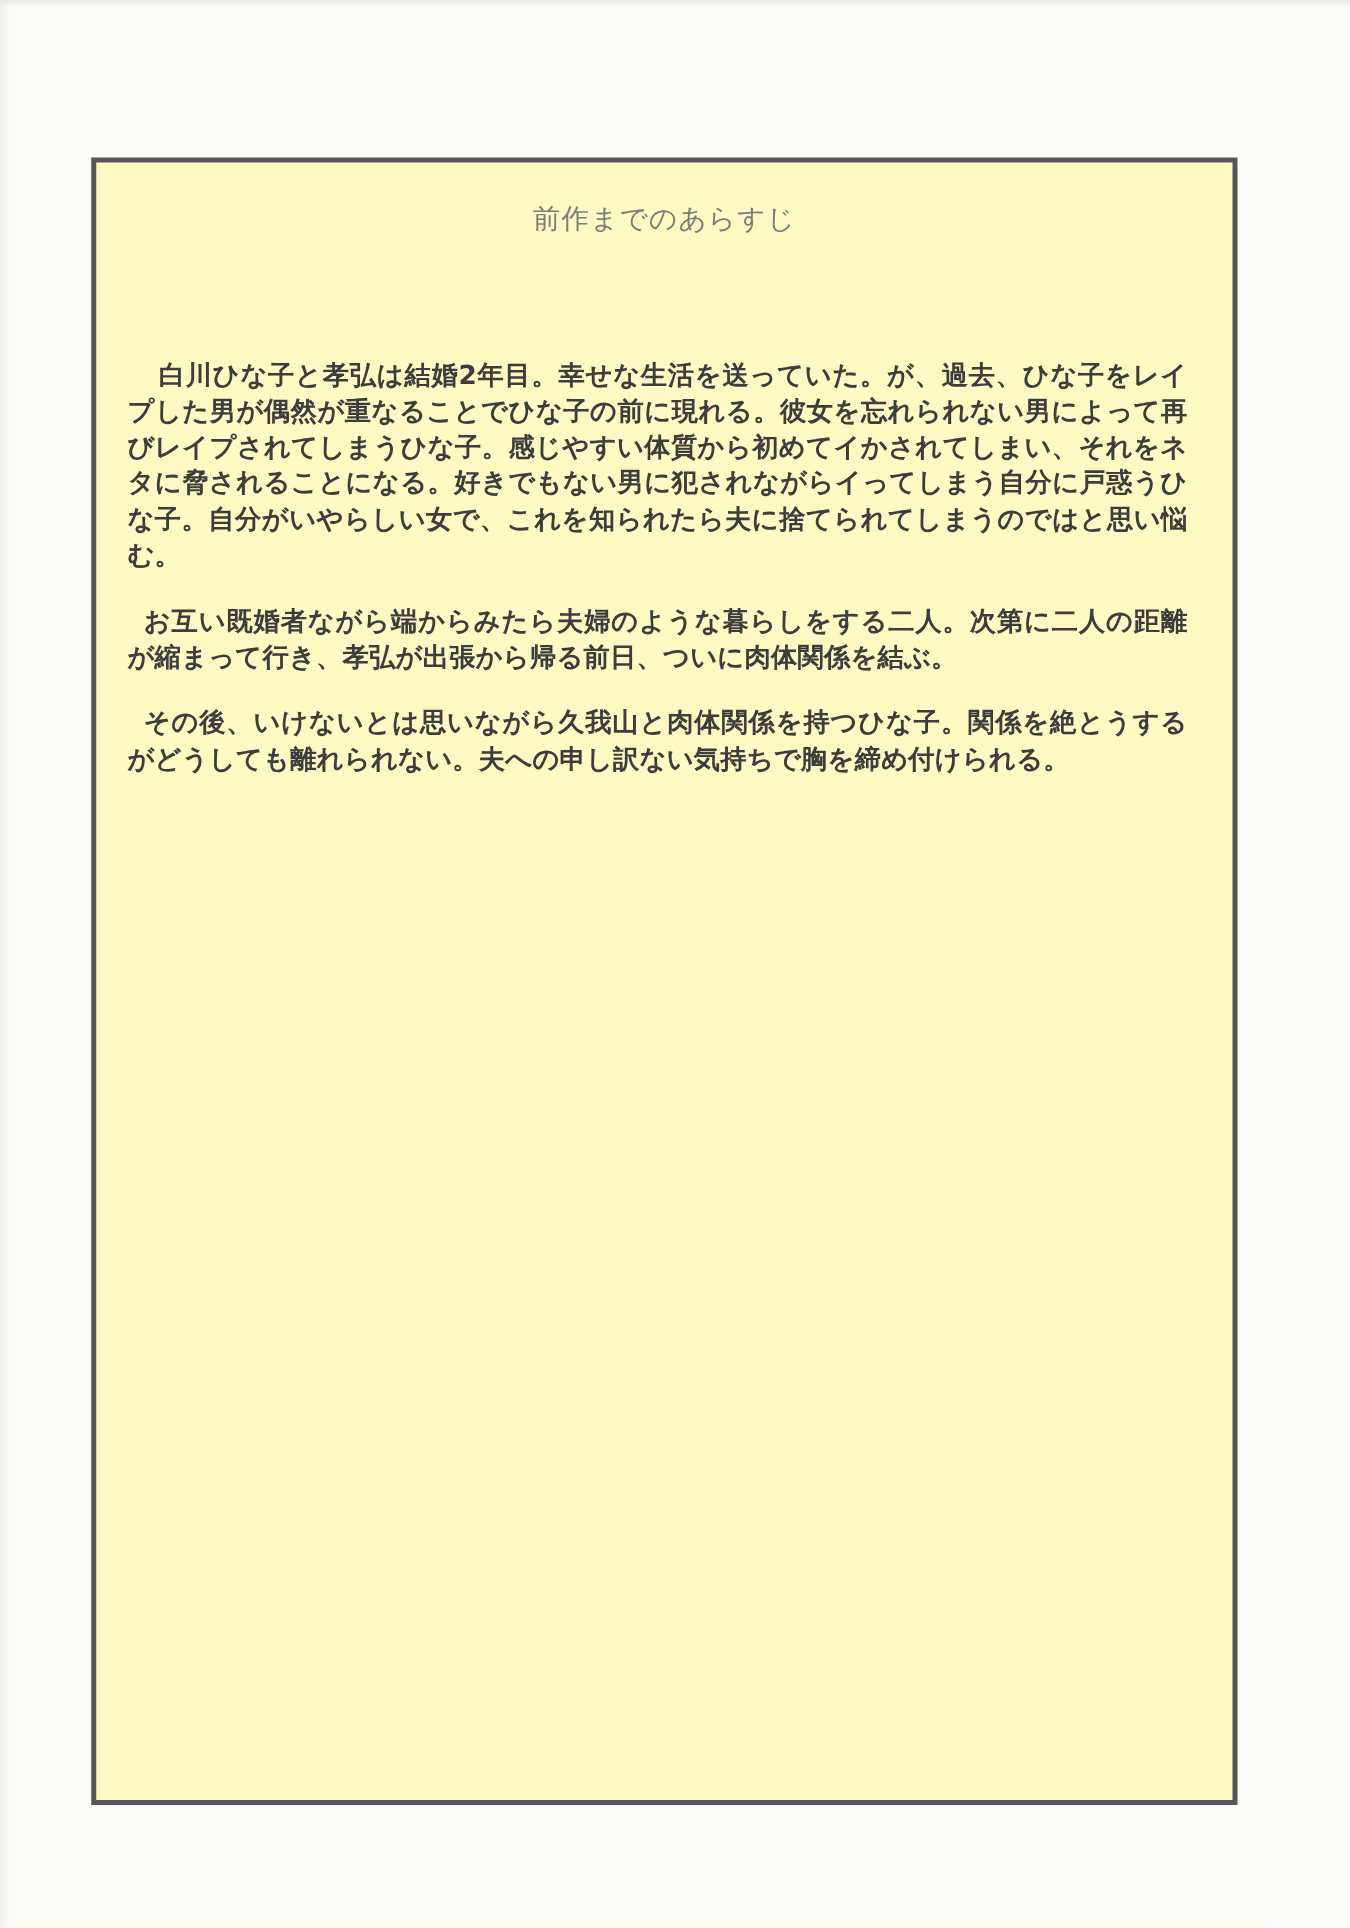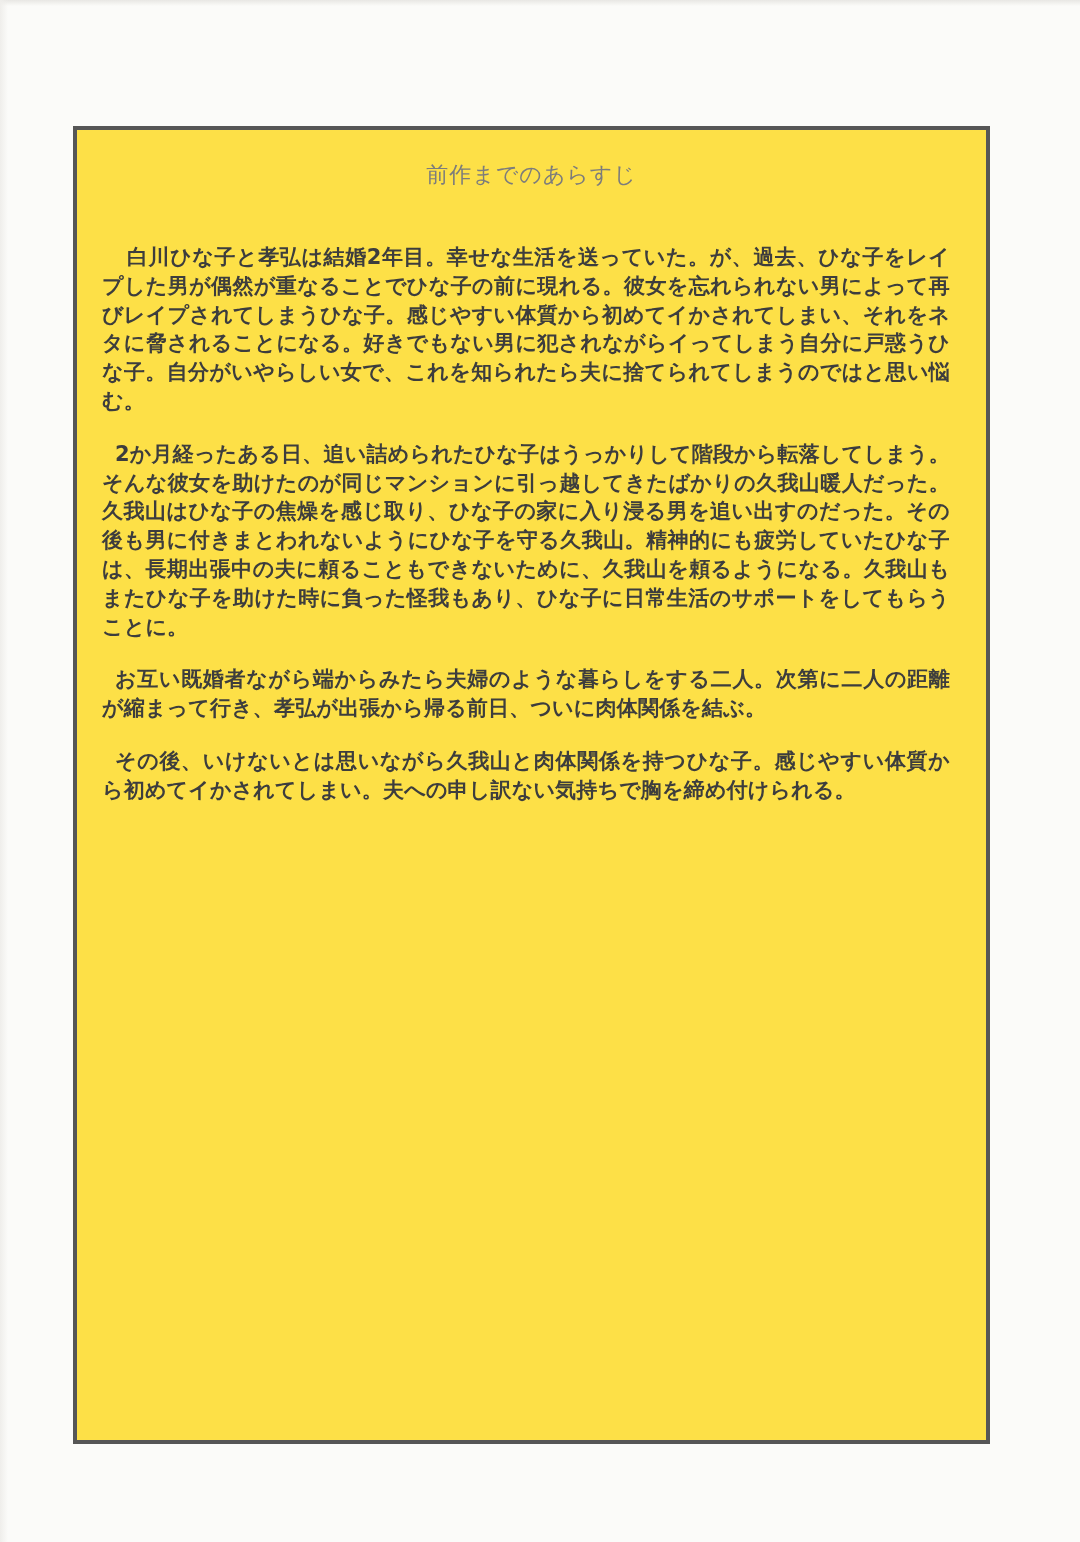--- a/index.html
+++ b/index.html
@@ -19,21 +19,21 @@
   .scan-edge-left {
     position: absolute; top: 0; left: 0; bottom: 0; width: 8px;
     background: linear-gradient(90deg, #efeeeb, rgba(251,251,249,0));
   }
   .frame {
     position: absolute;
     left: 73px; top: 126px;
     width: 917px; height: 1318px;
     box-sizing: border-box;
     border: 4px solid #565656;
-    background: #fde047;
+    background: #fef9c3;
   }
   .page-title {
     position: absolute;
     top: 30px; left: 0; width: 100%;
     margin: 0;
     text-align: center;
     font-size: 22px;
     font-weight: 400;
     color: #7c7c7c;
     letter-spacing: 1px;
@@ -47,30 +47,29 @@
     margin: 0; padding: 0;
     font-size: 21px;
     line-height: 28.8px;
     font-weight: 700;
     color: #3d3d3d;
     text-align: justify;
     text-indent: 13px;
     letter-spacing: 0.2px;
   }
   .synopsis-text p + p { margin-top: 24px; }
-  .synopsis-text p.first { text-indent: 25px; }
+  .synopsis-text p.first { text-indent: 25px; margin-top: 43px; }
   .synopsis-text p.wide-gap { margin-top: 53px; }
 </style>
 </head>
 <body>
 
 <div class="scan-edge-top"></div>
 <div class="scan-edge-left"></div>
 
 <div class="frame">
   <h1 class="page-title">前作までのあらすじ</h1>
   <div class="synopsis-text">
     <p class="first">白川ひな子と孝弘は結婚2年目。幸せな生活を送っていた。が、過去、ひな子をレイプした男が偶然が重なることでひな子の前に現れる。彼女を忘れられない男によって再びレイプされてしまうひな子。感じやすい体質から初めてイかされてしまい、それをネタに脅されることになる。好きでもない男に犯されながらイってしまう自分に戸惑うひな子。自分がいやらしい女で、これを知られたら夫に捨てられてしまうのではと思い悩む。</p>
-    <p>2か月経ったある日、追い詰められたひな子はうっかりして階段から転落してしまう。そんな彼女を助けたのが同じマンションに引っ越してきたばかりの久我山暖人だった。久我山はひな子の焦燥を感じ取り、ひな子の家に入り浸る男を追い出すのだった。その後も男に付きまとわれないようにひな子を守る久我山。精神的にも疲労していたひな子は、長期出張中の夫に頼ることもできないために、久我山を頼るようになる。久我山もまたひな子を助けた時に負った怪我もあり、ひな子に日常生活のサポートをしてもらうことに。</p>
     <p>お互い既婚者ながら端からみたら夫婦のような暮らしをする二人。次第に二人の距離が縮まって行き、孝弘が出張から帰る前日、ついに肉体関係を結ぶ。</p>
-    <p>その後、いけないとは思いながら久我山と肉体関係を持つひな子。感じやすい体質から初めてイかされてしまい。夫への申し訳ない気持ちで胸を締め付けられる。</p>
+    <p>その後、いけないとは思いながら久我山と肉体関係を持つひな子。関係を絶とうするがどうしても離れられない。夫への申し訳ない気持ちで胸を締め付けられる。</p>
   </div>
 </div>
 
 </body></html>

